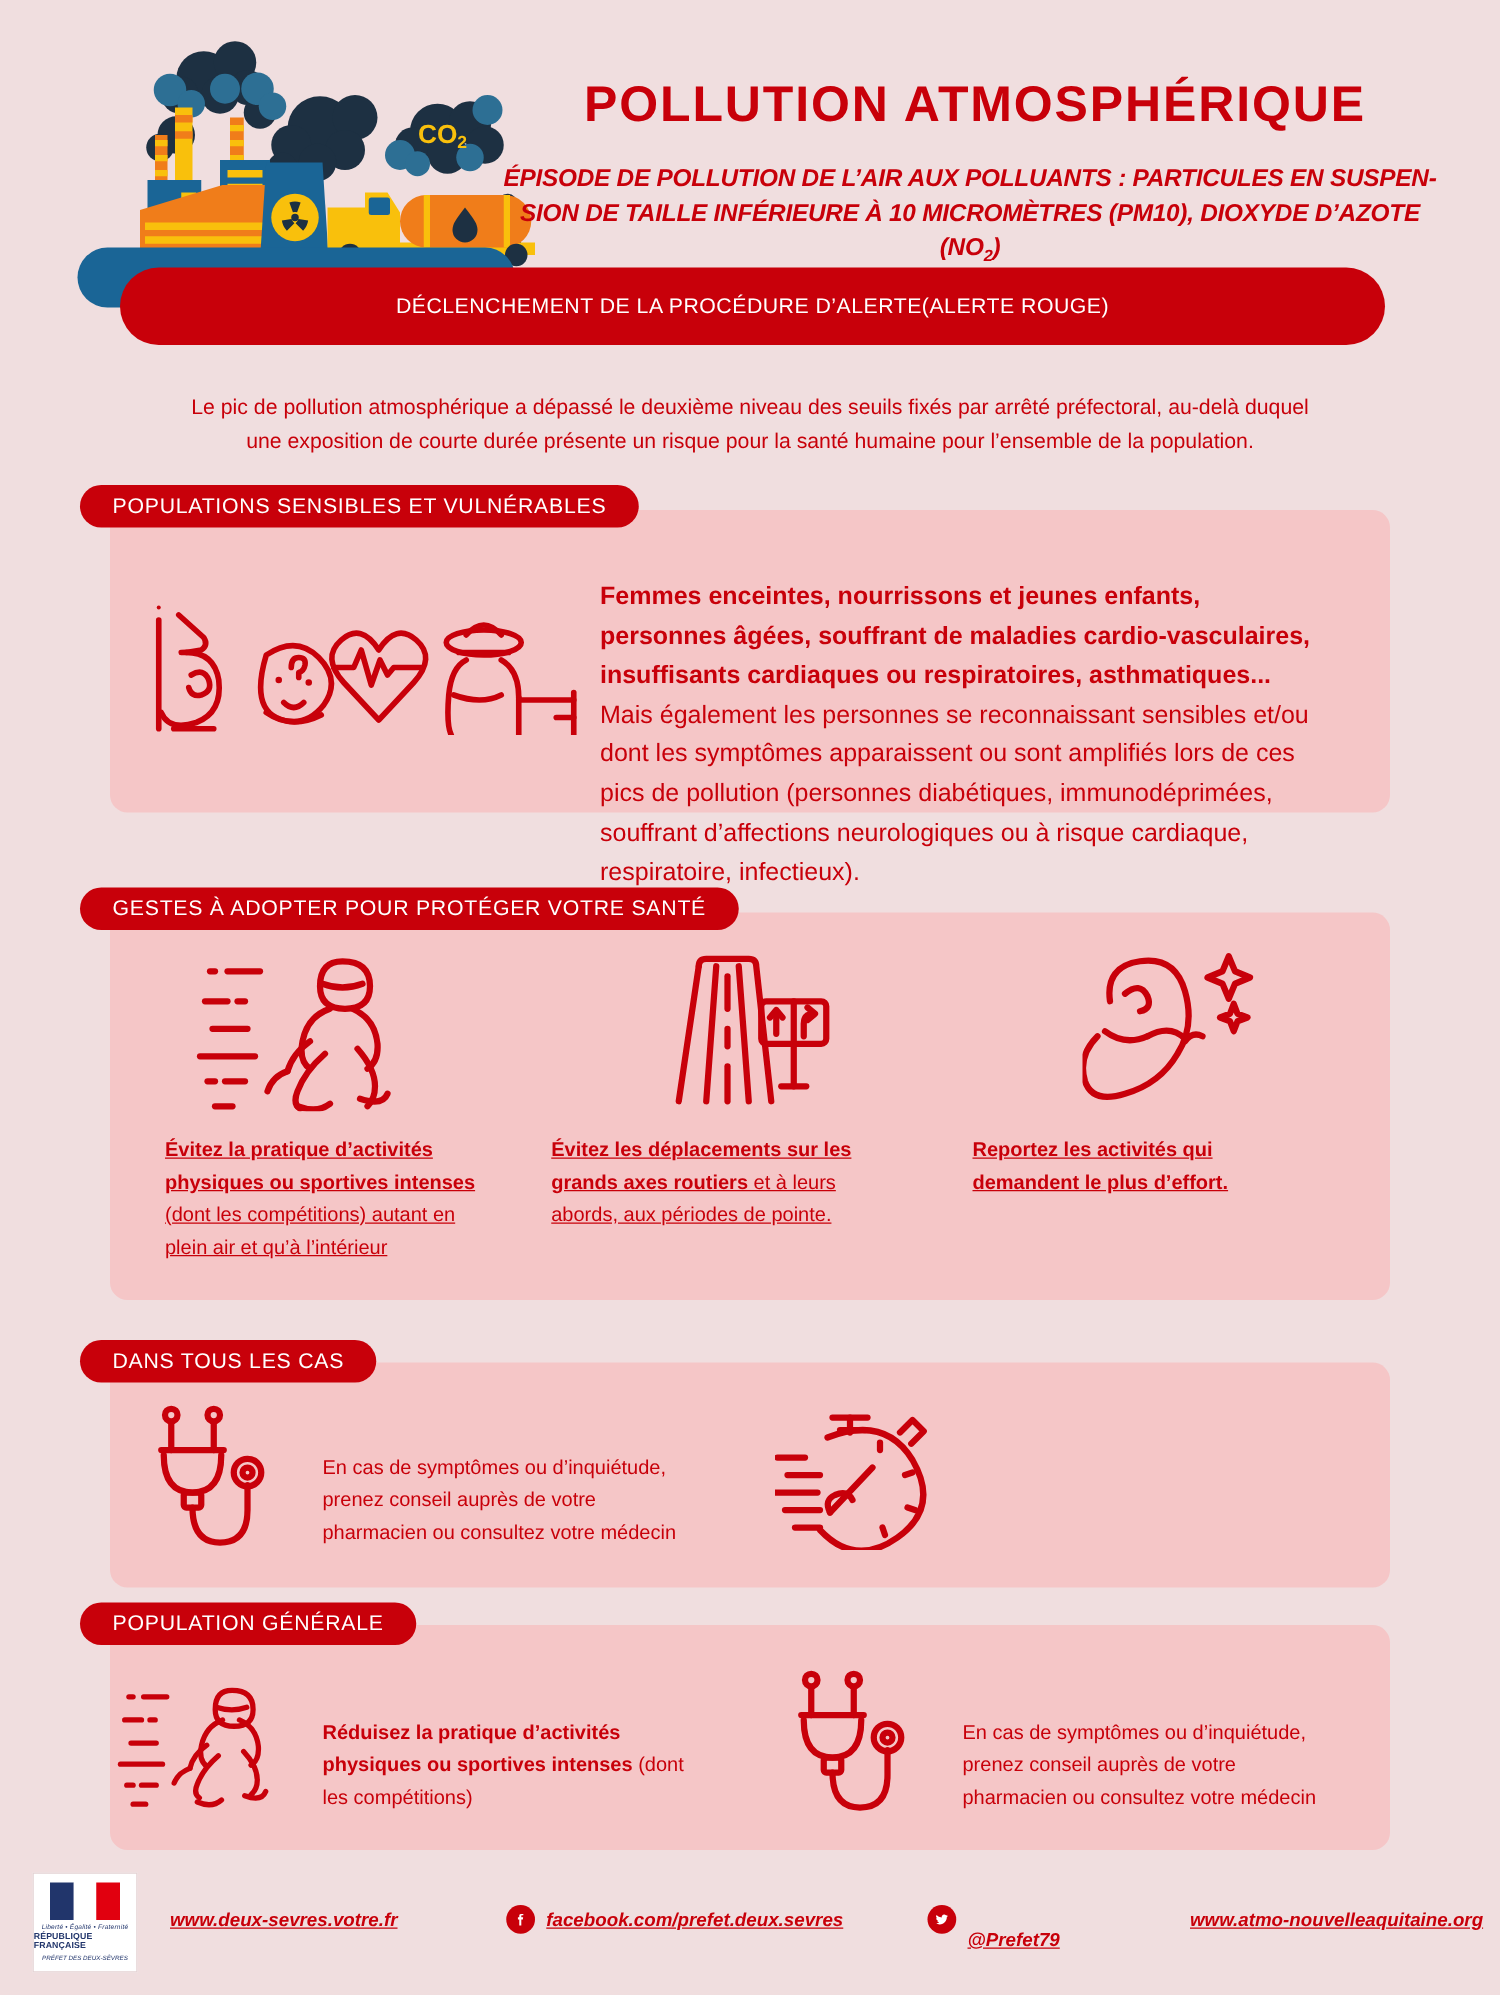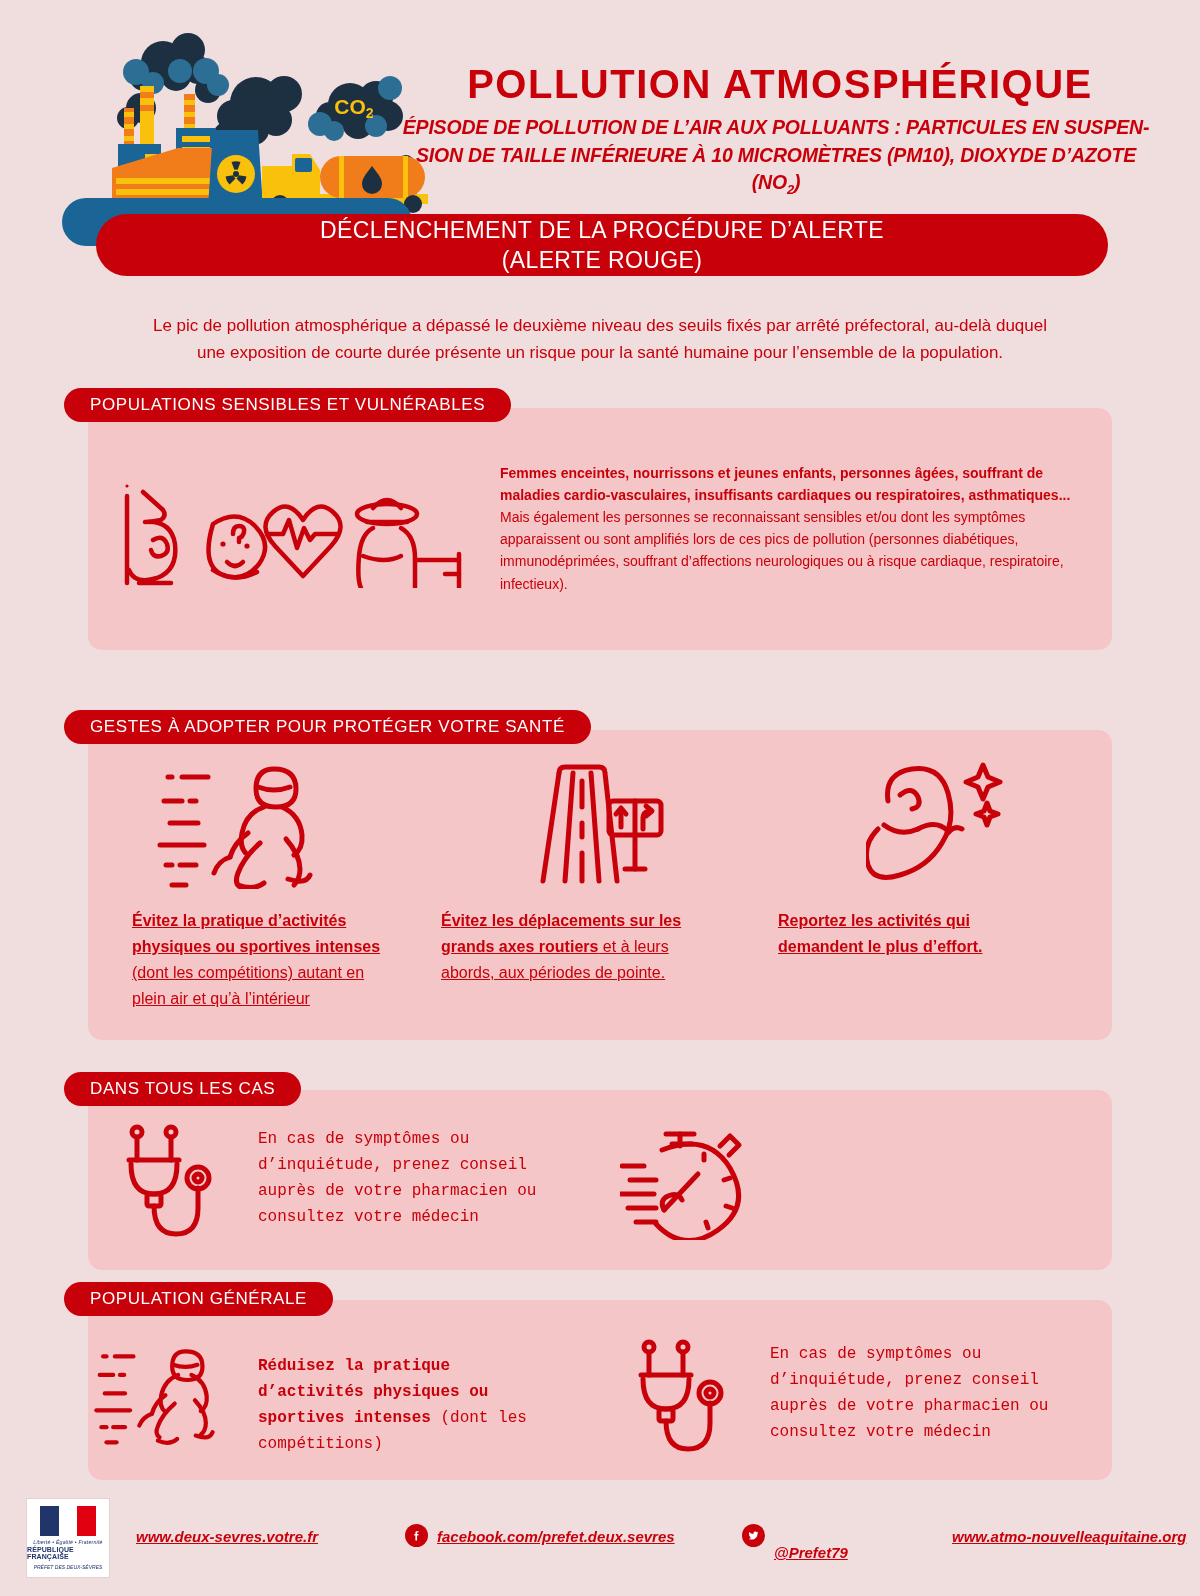--- a/index.html
+++ b/index.html
@@ -27,37 +27,37 @@
 
   .hero-art { position: absolute; left: 58px; top: 8px; width: 420px; height: 270px; }
 
   .title {
     position: absolute; left: 400px; top: 62px; width: 760px;
     text-align: center;
     font-size: 40px; font-weight: bold; letter-spacing: 1.5px;
     color: #c8000a;
   }
   .subtitle {
-    position: absolute; left: 392px; top: 114px; width: 768px;
+    position: absolute; left: 392px; top: 130px; width: 768px;
     text-align: center;
     font-size: 19.5px; font-weight: bold; font-style: italic;
     line-height: 1.42;
     letter-spacing: -0.2px;
     color: #c8000a;
   }
   .subtitle sub { font-size: 13px; }
 
   .alert-banner {
     position: absolute; left: 96px; top: 214px; width: 1012px; height: 62px;
     background: #c8000a;
     border-radius: 31px;
     color: #ffffff;
-    display: flex; flex-direction: column;
+    display: flex; flex-direction: row;
     align-items: center; justify-content: center;
-    font-size: 23px; line-height: 1.32; letter-spacing: 0.4px;
+    font-size: 17px; line-height: 1.32; letter-spacing: 0.4px;
     text-align: center;
   }
   .blue-pill {
     position: absolute; left: 62px; top: 198px; width: 350px; height: 48px;
     background: #1a6596; border-radius: 24px;
   }
 
   
   .intro {
     position: absolute; left: 148px; top: 312px; width: 904px;
@@ -85,21 +85,21 @@
     white-space: nowrap;
     z-index: 3;
   }
   .b { font-weight: bold; }
 
   
   .sec-pop { top: 388px; height: 262px; }
   .sec-pop .panel { top: 20px; height: 242px; }
   .sec-pop .badge { top: 0; }
   .pop-icons { position: absolute; left: 115px; top: 478px; width: 350px; height: 110px; }
-  .pop-text { position: absolute; left: 500px; top: 462px; width: 585px; font-size: 14px; line-height: 1.58; }
+  .pop-text { position: absolute; left: 480px; top: 462px; width: 585px; font-size: 20px; line-height: 1.58; }
 
   
   .sec-gestes { top: 710px; height: 330px; }
   .sec-gestes .panel { top: 20px; height: 310px; }
   .sec-gestes .badge { top: 0; }
   .col3 { position: absolute; top: 760px; width: 1024px; left: 88px; display: flex; }
   .col3 > div { width: 341px; }
   .g-icon { height: 130px; display: flex; align-items: center; justify-content: center; }
   .g-text { font-size: 16px; line-height: 1.62; padding-top: 18px; text-decoration: underline; }
 
@@ -107,21 +107,21 @@
   .sec-cas { top: 1072px; height: 200px; }
   .sec-cas .panel { top: 18px; height: 180px; }
   .sec-cas .badge { top: 0; }
 
   
   .sec-gen { top: 1282px; height: 198px; }
   .sec-gen .panel { top: 18px; height: 180px; }
   .sec-gen .badge { top: 0; }
 
   .pairrow { position: absolute; left: 88px; width: 1024px; display: flex; }
-  .pair { width: 512px; display: flex; align-items: center; font-family: Liberation Mono, monospace; }
+  .pair { width: 512px; display: flex; align-items: flex-end; }
   .pair .ic { width: 170px; display: flex; justify-content: center; padding-top: 4px; }
   .pair .tx { width: 300px; font-size: 16px; line-height: 1.62; }
 
   
   .footer { position: absolute; left: 0; top: 1490px; width: 1200px; height: 100px; }
   .logo-box {
     position: absolute; left: 26px; top: 8px; width: 84px; height: 80px;
     background: #ffffff; border: 1px solid #e4d2d3;
     display: flex; flex-direction: column; align-items: center; justify-content: flex-start;
     padding-top: 7px; box-sizing: border-box;

